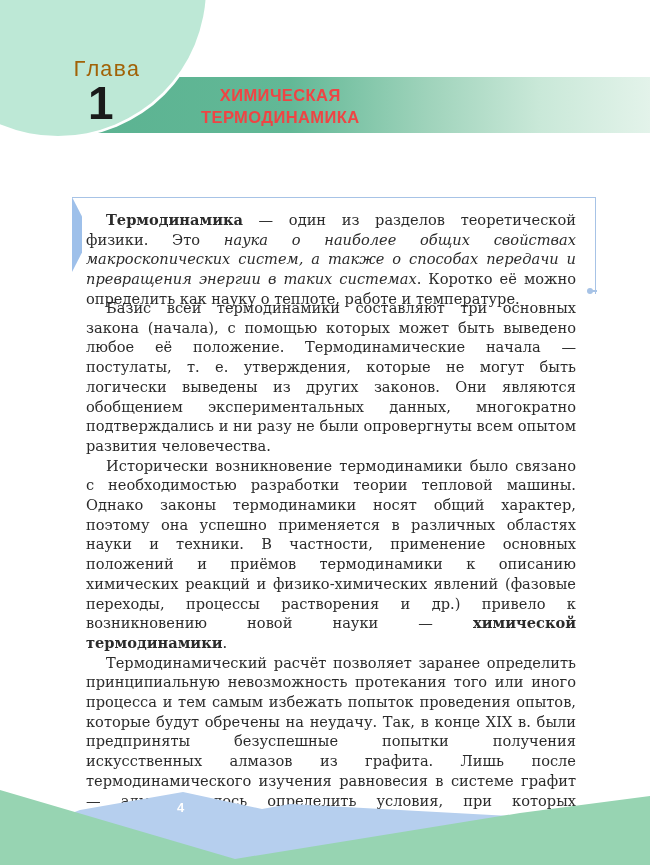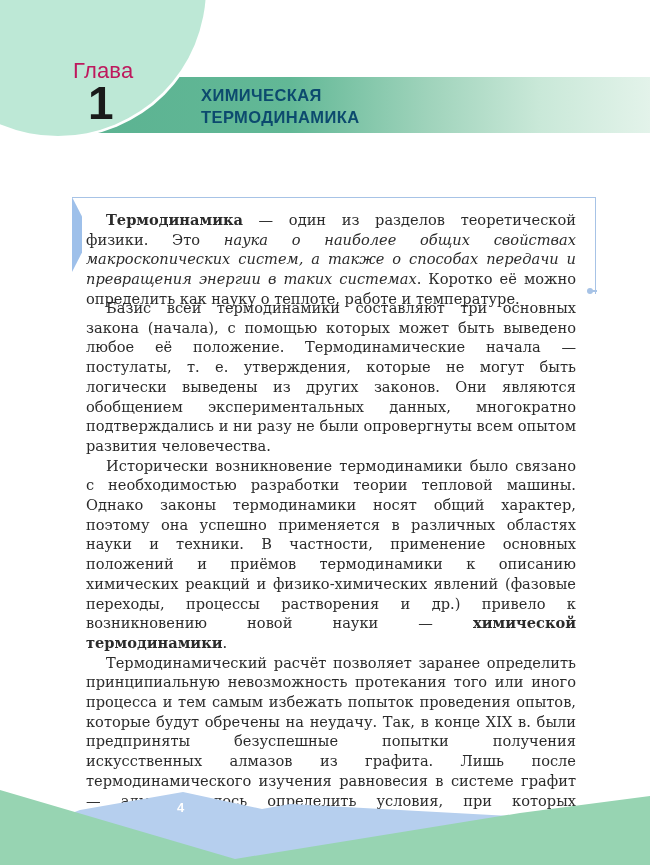--- a/index.html
+++ b/index.html
@@ -9,30 +9,30 @@
   .header-band {
     position: absolute; left: 95px; top: 77px; width: 555px; height: 56px;
     background: linear-gradient(to right, #5cb392 0%, #62b896 35%, #9fd3bb 60%, #c9e8d8 80%, #e3f3ea 100%);
   }
   .chapter-circle {
     position: absolute; left: -90px; top: -160px; width: 296px; height: 296px;
     border-radius: 50%; background: #bde8d6;
     box-shadow: 2px 2px 0 #ffffff;
   }
   .chapter-label {
-    position: absolute; left: 73px; top: 58px; font-family: Liberation Sans, sans-serif;
-    font-size: 22px; color: #be185d; letter-spacing: 0.2px;
+    position: absolute; left: 73px; top: 58px; font-family: Liberation Mono, monospace;
+    font-size: 22px; color: #a16207; letter-spacing: 0.2px;
   }
   .chapter-number {
     position: absolute; left: 88px; top: 80px; font-family: "Liberation Sans", sans-serif;
     font-size: 46px; font-weight: bold; color: #1a1a1a; line-height: 1;
   }
   .chapter-title {
     position: absolute; left: 201px; top: 84px; font-family: "Liberation Sans", sans-serif;
-    font-size: 16.5px; font-weight: bold; color: #0c4a6e; line-height: 22px; letter-spacing: 0.4px;
+    font-size: 16.5px; font-weight: bold; color: #ef4444; line-height: 22px; letter-spacing: 0.4px; text-align: center;
   }
 
   .def-box {
     position: absolute; left: 72px; top: 197px; width: 524px; height: 97px;
     border-top: 1.5px solid #a7c3e6; border-right: 1.5px solid #a7c3e6;
   }
   .def-arrow {
     position: absolute; left: 72px; top: 197px; width: 10px; height: 75px;
     background: #9ec0ea;
     clip-path: polygon(0 0, 100% 26%, 100% 74%, 0 100%);

